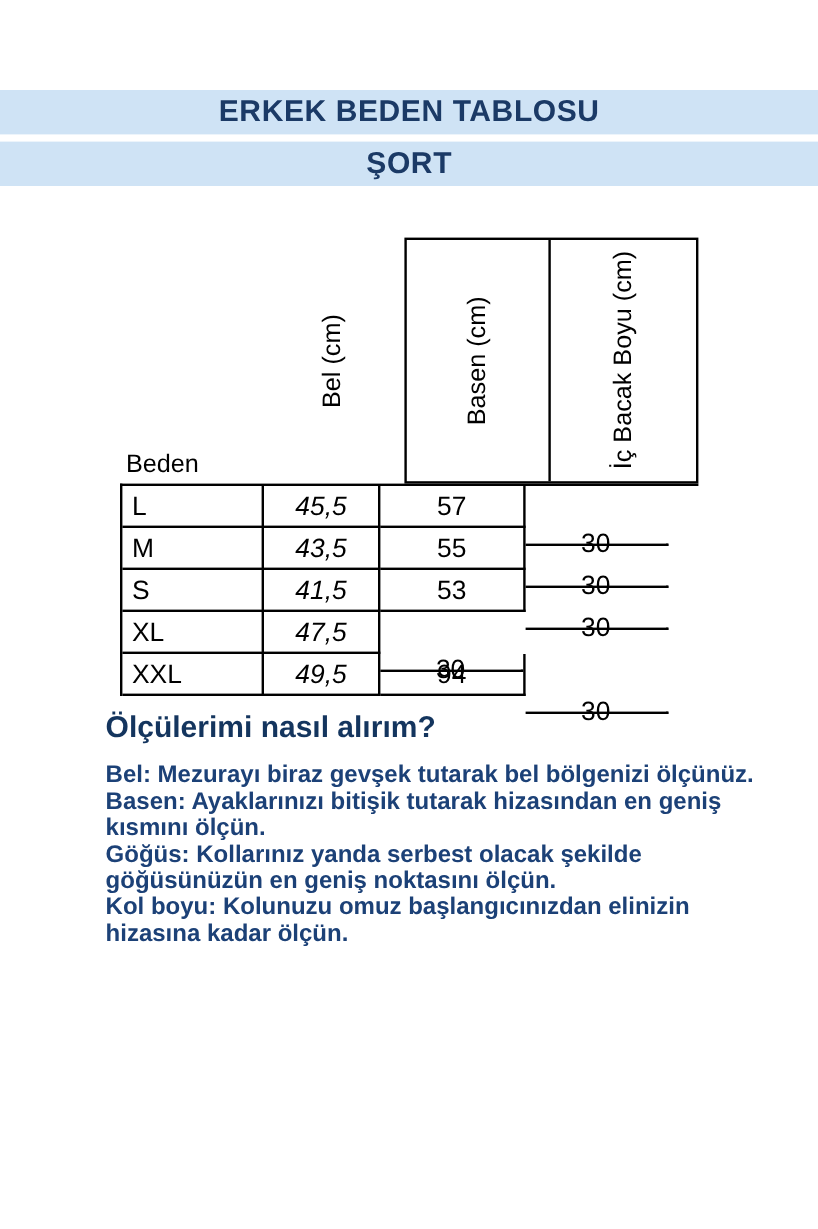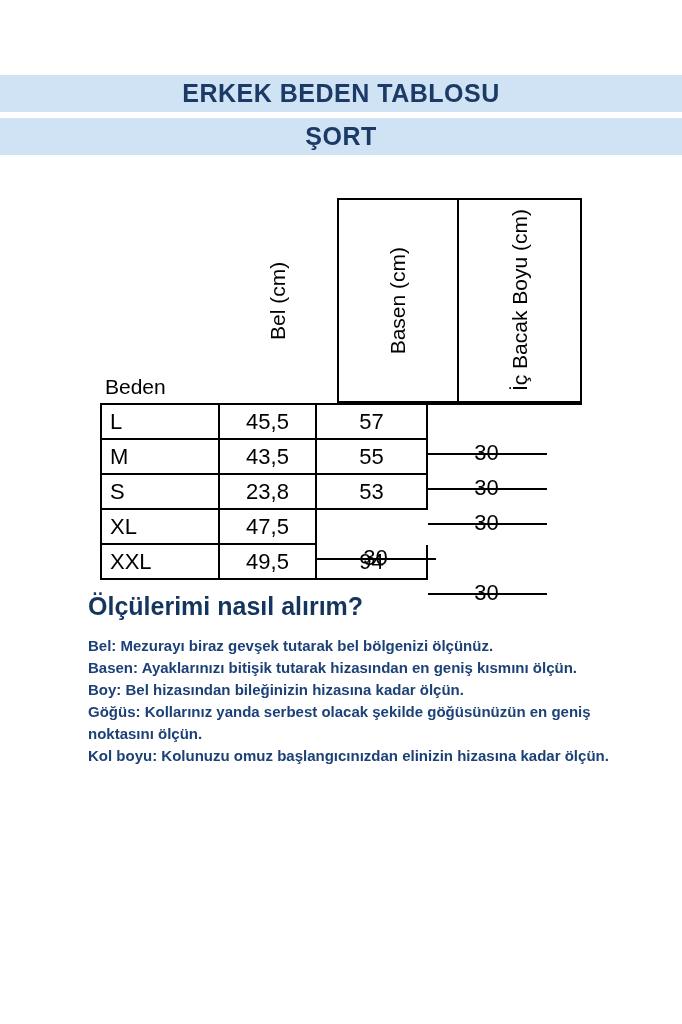--- a/index.html
+++ b/index.html
@@ -110,40 +110,40 @@
     box-sizing: border-box;
     border-right: 2px solid #000;
     border-bottom: 2px solid #000;
     display: flex;
     align-items: center;
     justify-content: center;
     font-size: 22px;
     color: #000;
   }
   .cell.c1 { width: 118px; justify-content: flex-start; padding-left: 8px; }
-  .cell.c2 { width: 97px; }
-  .cell.c3 { width: 111px; }
+  .cell.c2 { width: 97px; font-style: italic; }
+  .cell.c3 { width: 121px; }
   .cell.c4 { width: 119px; margin-top: 48px; }
 
   
   .instructions {
     position: absolute;
     left: 88px;
     top: 592px;
     width: 548px;
   }
   .instructions h2 {
     margin: 0 0 14px 0;
     font-size: 25px;
     font-weight: bold;
     color: #14355e;
   }
   .instructions p {
     margin: 0;
-    font-size: 15px;
+    font-size: 20px;
     font-weight: bold;
     color: #1c4177;
     line-height: 22px;
   }
 </style>
 </head>
 <body>
 
 <div class="page">
 
@@ -181,21 +181,21 @@
 
       <div class="trow">
         <div class="cell c1">M</div>
         <div class="cell c2">43,5</div>
         <div class="cell c3">55</div>
         <div class="cell c4">30</div>
       </div>
 
       <div class="trow">
         <div class="cell c1">S</div>
-        <div class="cell c2">23,8</div>
+        <div class="cell c2">41,5</div>
         <div class="cell c3">53</div>
         <div class="cell c4">30</div>
       </div>
 
       <div class="trow">
         <div class="cell c1">XL</div>
         <div class="cell c2">47,5</div>
         <div class="cell c4">30</div>
       </div>
 
@@ -206,18 +206,17 @@
         <div class="cell c4">30</div>
       </div>
 
     </div>
   </div>
 
   <div class="instructions">
     <h2>Ölçülerimi nasıl alırım?</h2>
     <p>Bel: Mezurayı biraz gevşek tutarak bel bölgenizi ölçünüz.</p>
     <p>Basen: Ayaklarınızı bitişik tutarak hizasından en geniş kısmını ölçün.</p>
-    <p>Boy: Bel hizasından bileğinizin hizasına kadar ölçün.</p>
     <p>Göğüs: Kollarınız yanda serbest olacak şekilde göğüsünüzün en geniş noktasını ölçün.</p>
     <p>Kol boyu: Kolunuzu omuz başlangıcınızdan elinizin hizasına kadar ölçün.</p>
   </div>
 
 </div>
 
 </body></html>

